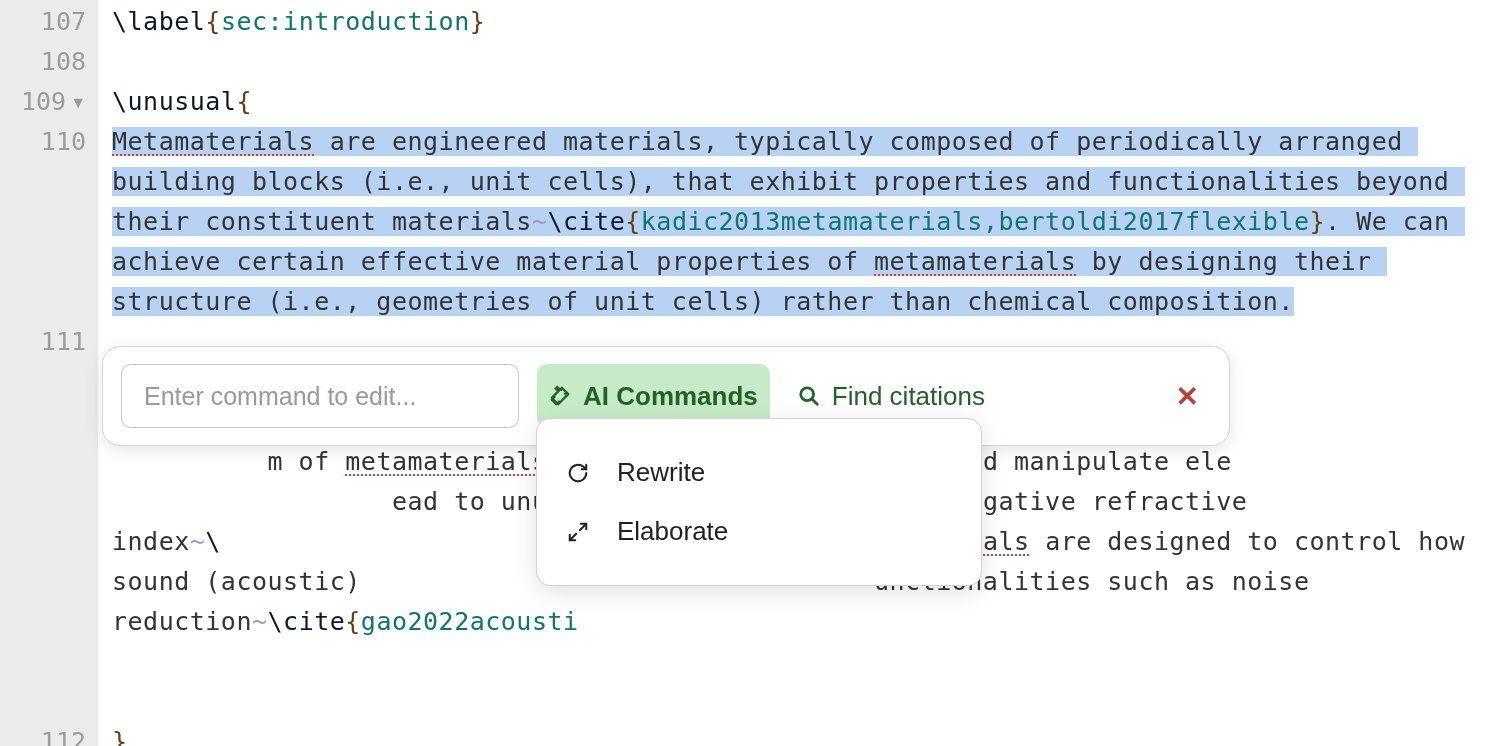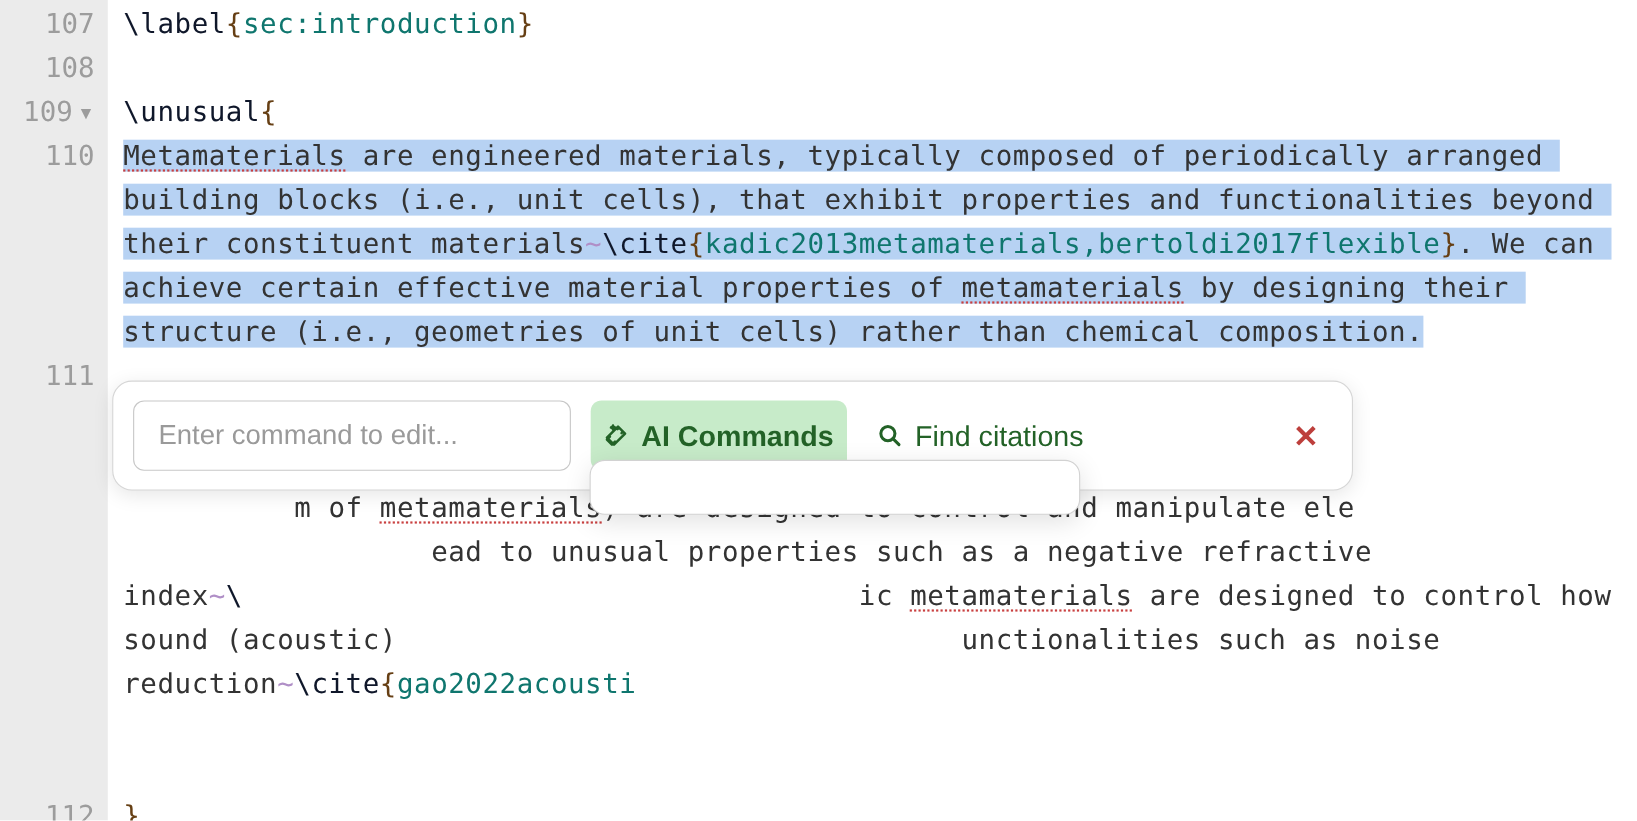--- a/index.html
+++ b/index.html
@@ -199,13 +199,29 @@
         <circle cx="10" cy="10" r="7"></circle>
         <line x1="21" y1="21" x2="15" y2="15"></line>
       </svg>
     <span>Find citations</span>
   </button>
   <div class="spacer"></div>
   <span class="close">✕</span>
 </div>
 
 <div class="dropdown">
+  <div class="item">
+    <svg class="icon-sm" viewBox="0 0 24 24" fill="none" stroke="#222" stroke-width="2.2" stroke-linecap="round" stroke-linejoin="round">
+        <path d="M21 12a9 9 0 1 1-3-6.7L21 8"></path>
+        <polyline points="21 3 21 8 16 8"></polyline>
+      </svg>
+    <span>Rewrite</span>
+  </div>
+  <div class="item">
+    <svg class="icon-sm" viewBox="0 0 24 24" fill="none" stroke="#222" stroke-width="2.2" stroke-linecap="round" stroke-linejoin="round">
+        <polyline points="15 3 21 3 21 9"></polyline>
+        <polyline points="9 21 3 21 3 15"></polyline>
+        <line x1="21" y1="3" x2="14" y2="10"></line>
+        <line x1="3" y1="21" x2="10" y2="14"></line>
+      </svg>
+    <span>Elaborate</span>
+  </div>
 </div>
 
 </body></html>

